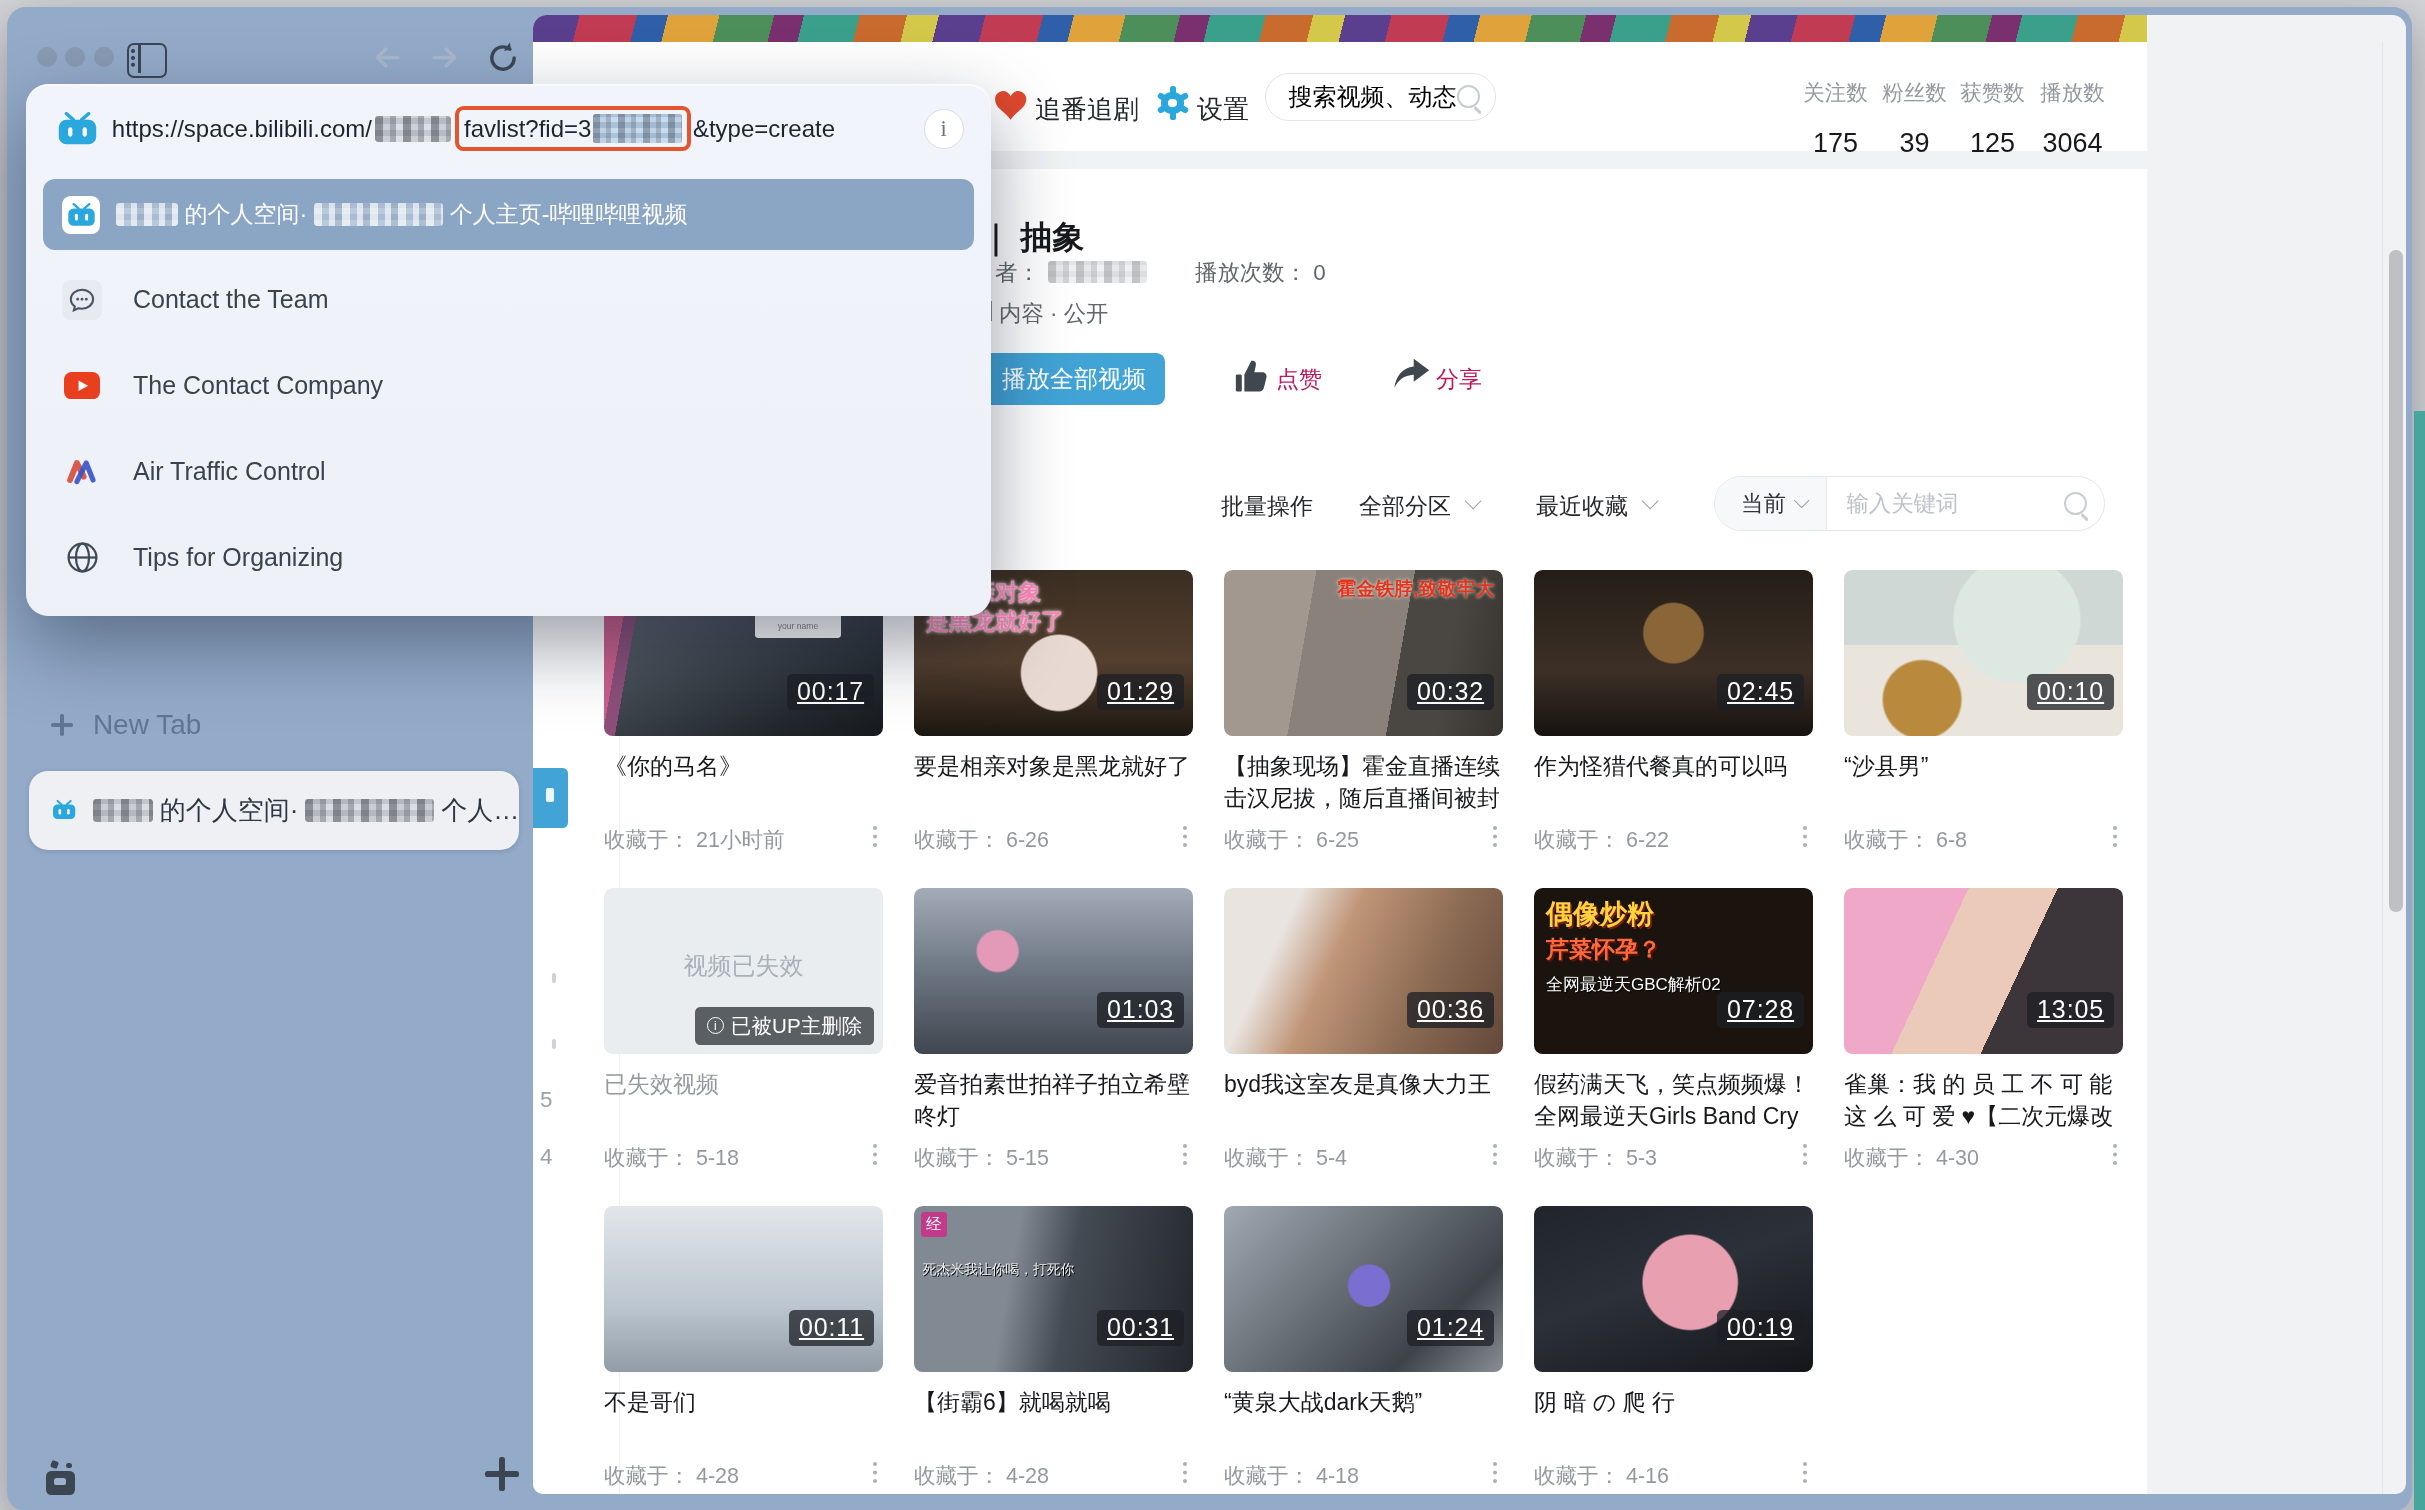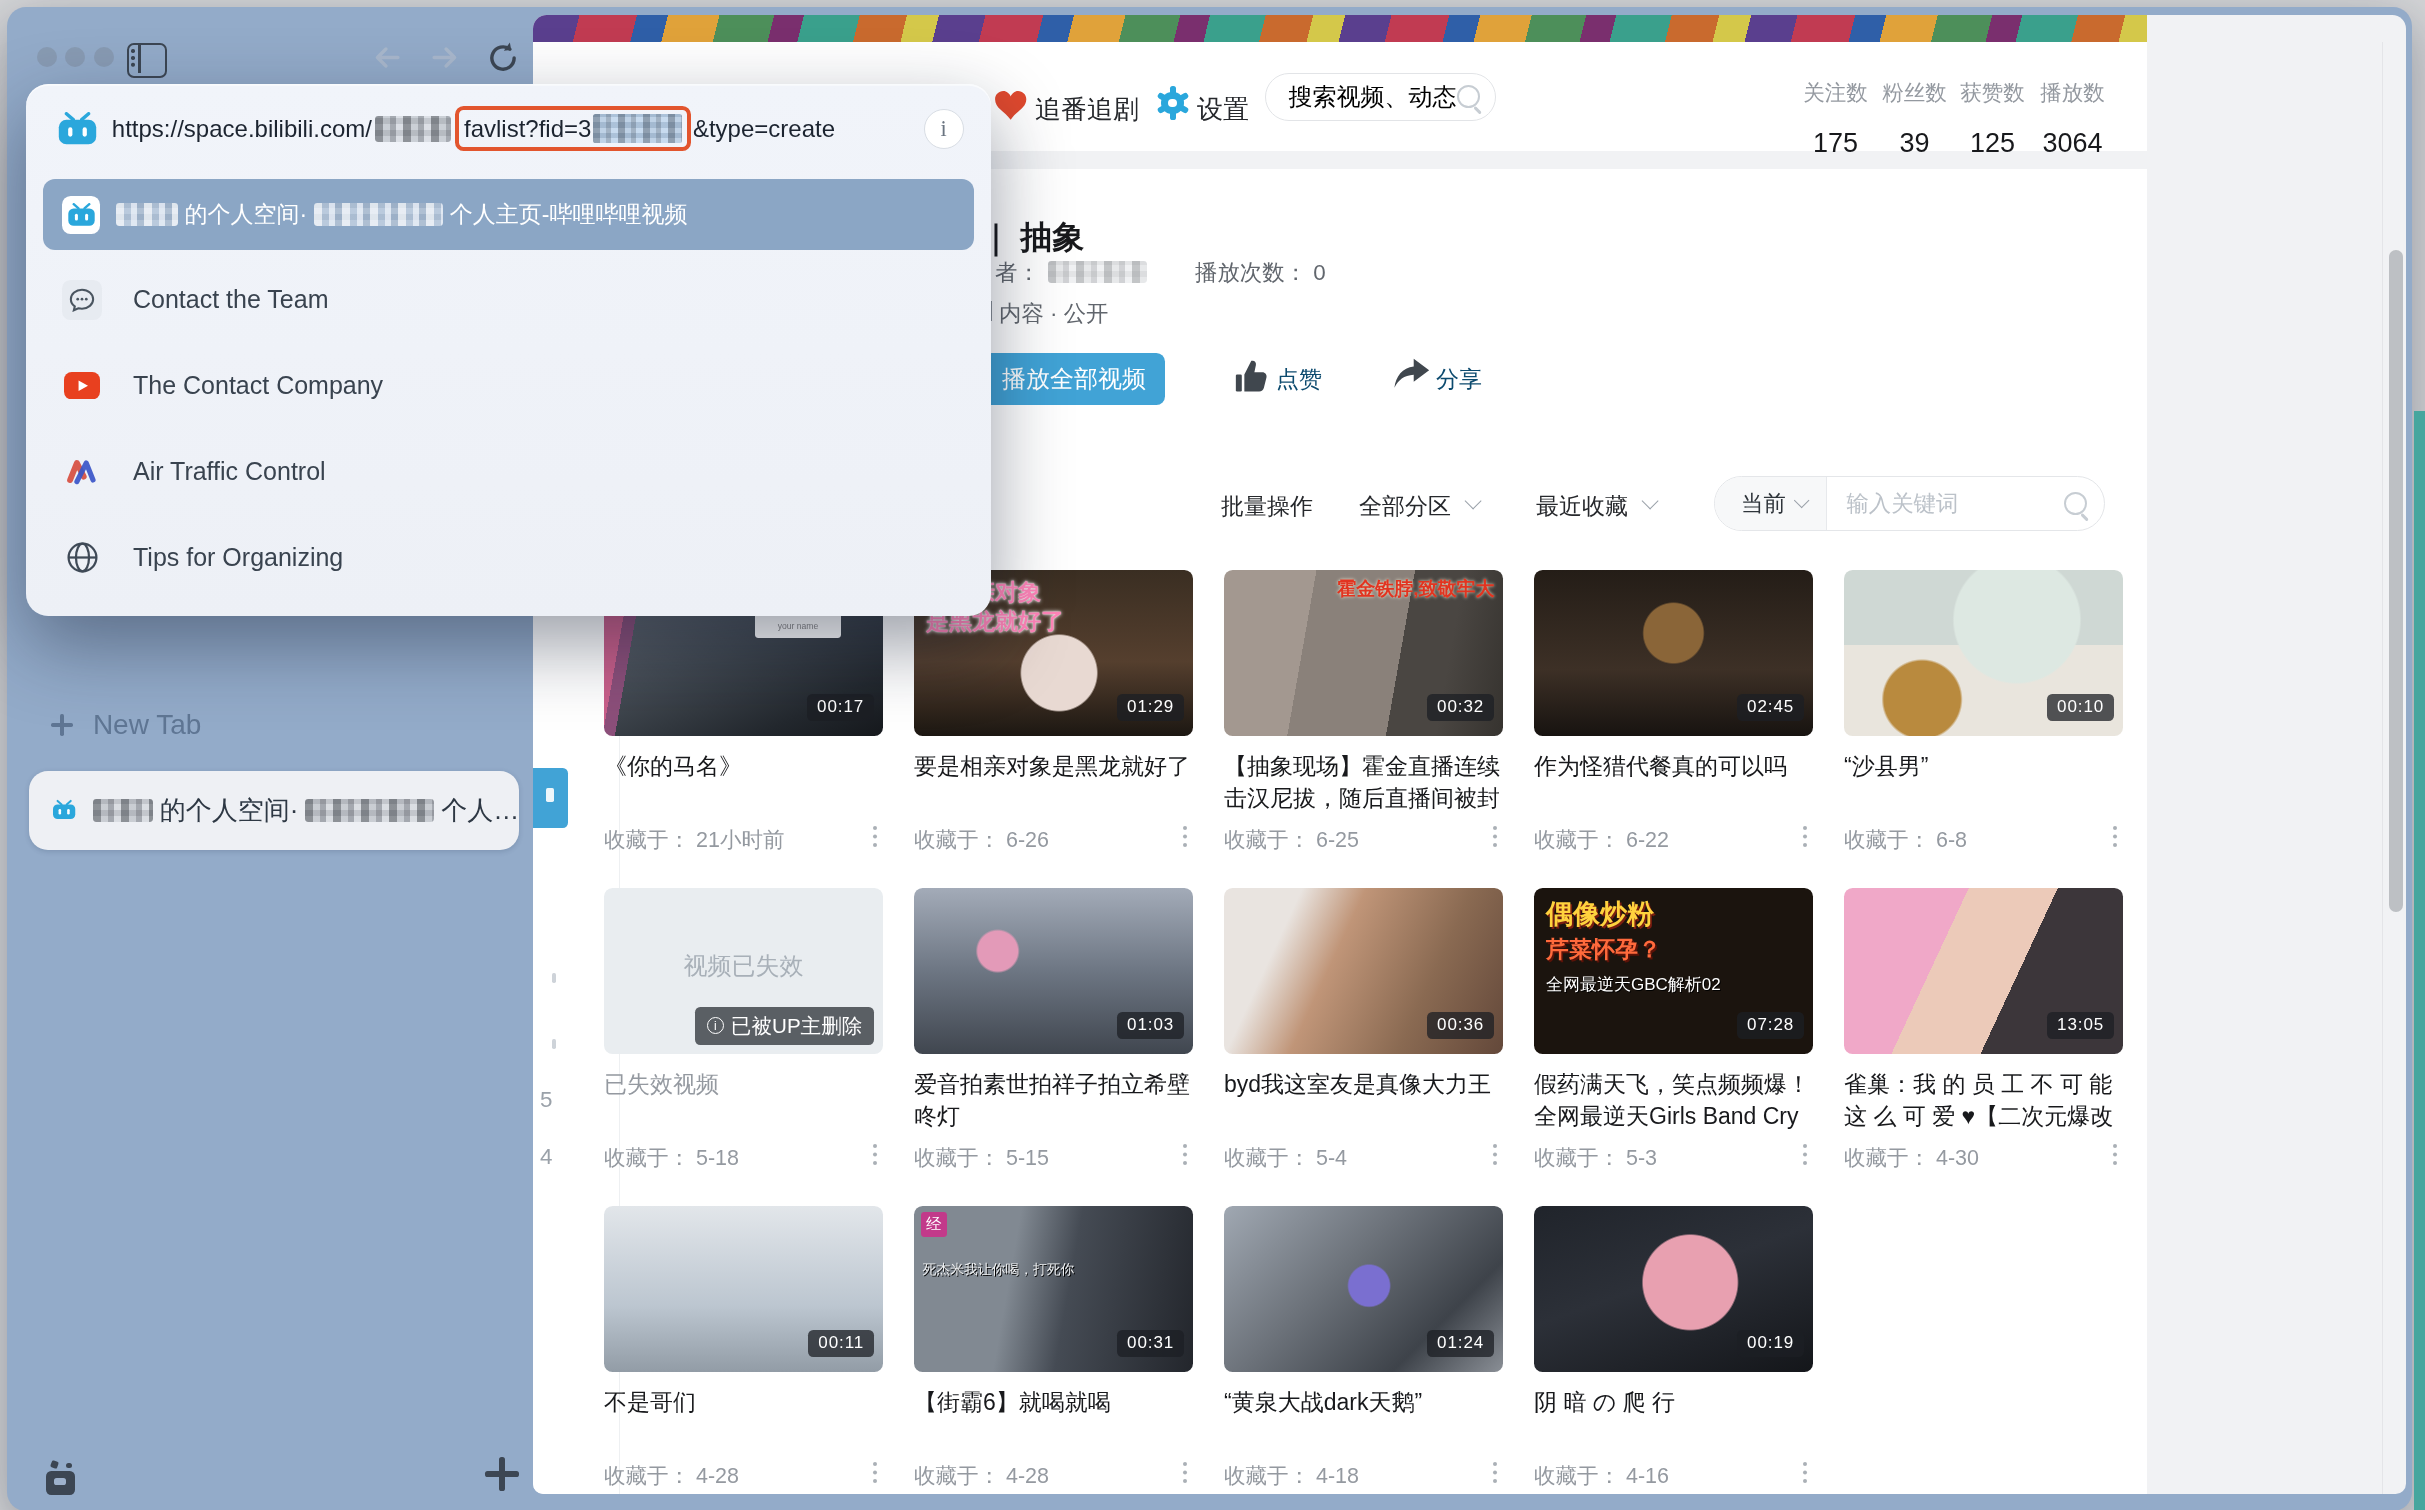--- a/index.html
+++ b/index.html
@@ -67,21 +67,21 @@
   .frag{position:absolute;background:#2a2c30;}
   .meta{position:absolute;font-size:22.4px;color:#61666d;}
   .px{border-radius:3.4px;display:inline-block;
       background-image:repeating-linear-gradient(90deg,rgba(58,64,72,.55) 0 7.7px,rgba(128,136,146,.35) 7.7px 14.6px,rgba(88,94,104,.5) 14.6px 20.6px,rgba(158,166,176,.28) 20.6px 28px),
                        repeating-linear-gradient(0deg,rgba(255,255,255,.18) 0 6px,rgba(0,0,0,.12) 6px 12px);}
   .px-light{border-radius:3.4px;display:inline-block;
       background-image:repeating-linear-gradient(90deg,rgba(255,255,255,.75) 0 7.7px,rgba(210,220,232,.5) 7.7px 14.6px,rgba(240,244,250,.8) 14.6px 20.6px,rgba(190,200,214,.45) 20.6px 28px),
                        repeating-linear-gradient(0deg,rgba(255,255,255,.2) 0 6px,rgba(90,110,140,.18) 6px 12px);}
   .play-all{position:absolute;left:450px;top:338px;width:182px;height:52px;border-radius:8.6px;background:#41a3d6;color:#fff;
             font-size:24px;display:flex;align-items:center;justify-content:center;}
-  .act-label{position:absolute;font-size:23px;color:#0c4a6e;}
+  .act-label{position:absolute;font-size:23px;color:#be185d;}
 
   
   .flt{position:absolute;font-size:23px;color:#26282c;}
   .chev{position:absolute;width:11.2px;height:11.2px;border-right:1.7px solid #9aa1a9;border-bottom:1.7px solid #9aa1a9;transform:rotate(45deg);}
   .kw-pill{position:absolute;left:1181px;top:461px;width:391px;height:55px;border:1.7px solid #e4e6e9;border-radius:29px;background:#fff;
            display:flex;align-items:center;box-sizing:border-box;overflow:hidden;}
   .kw-scope{height:100%;display:flex;align-items:center;gap:10.3px;padding:0 19px 0 26px;background:#f7f8f9;border-right:0.9px solid #e7e9ec;}
   .kw-scope .sc{font-size:22.4px;color:#2f353b;}
   .kw-scope .chev2{width:10.3px;height:10.3px;border-right:1.7px solid #9aa1a9;border-bottom:1.7px solid #9aa1a9;transform:rotate(45deg);margin-top:-5.2px;}
   .kw-ph{font-size:22.4px;color:#bcc2c9;margin-left:19px;flex:1;}
@@ -91,22 +91,22 @@
   .lnav-div{position:absolute;left:86px;top:154px;width:0.9px;height:1325px;background:#eef0f2;}
   .lnav-sel{position:absolute;left:-5.2px;top:753px;width:40px;height:60px;background:#41a3d6;border-radius:0 5.2px 5.2px 0;}
   .lnav-sel::after{content:"";position:absolute;right:13.8px;top:20.6px;width:7.7px;height:13.8px;background:#fff;border-radius:1.7px;opacity:.9;}
   .lnav-cnt{position:absolute;font-size:22.4px;color:#9aa1a9;}
   .lnav-tick{position:absolute;left:19px;width:4.3px;height:10.3px;background:#ced3d9;border-radius:1.7px;}
 
   
   .grid{position:absolute;left:71px;top:555px;display:grid;grid-template-columns:repeat(5,279px);column-gap:31px;row-gap:32px;}
   .card{width:279px;height:286px;position:relative;}
   .thumb{position:relative;width:279px;height:166px;border-radius:8.6px;overflow:hidden;background:#ccc;}
-  .dur{position:absolute;right:8.6px;bottom:15px;background:rgba(28,31,36,.75);color:#fff;font-size:17px;
-       padding:3.4px 10.3px;border-radius:5.2px;letter-spacing:0.9px;}
+  .dur{position:absolute;right:8.6px;bottom:26px;background:rgba(28,31,36,.75);color:#fff;font-size:25px;
+       padding:3.4px 10.3px;border-radius:5.2px;letter-spacing:0.9px;text-decoration:underline;}
   .vbadge{position:absolute;right:8.6px;bottom:8.6px;background:rgba(50,55,60,.78);color:#fff;font-size:20.6px;
        padding:5.2px 12px;border-radius:5.2px;display:flex;align-items:center;gap:6.9px;}
   .vbadge .ic{width:17px;height:17px;border:1.7px solid #fff;border-radius:50%;font-size:12px;line-height:17px;text-align:center;box-sizing:border-box;}
   .dele-text{position:absolute;left:0;right:0;top:62px;text-align:center;font-size:24px;color:#a8b0b8;}
   .vtitle{margin-top:14.6px;height:64px;overflow:hidden;font-size:23px;line-height:32px;color:#18191c;}
   .gray .vtitle{color:#9499a0;}
   .saved-row{position:absolute;left:0;right:0;top:255px;display:flex;justify-content:space-between;align-items:center;}
   .saved{font-size:21.5px;color:#9499a0;}
   .dots3{width:5.2px;height:26px;position:relative;margin-right:5.2px;}
   .dots3::before{content:"";position:absolute;left:0;top:0;width:4.3px;height:4.3px;border-radius:50%;background:#aab0b6;

